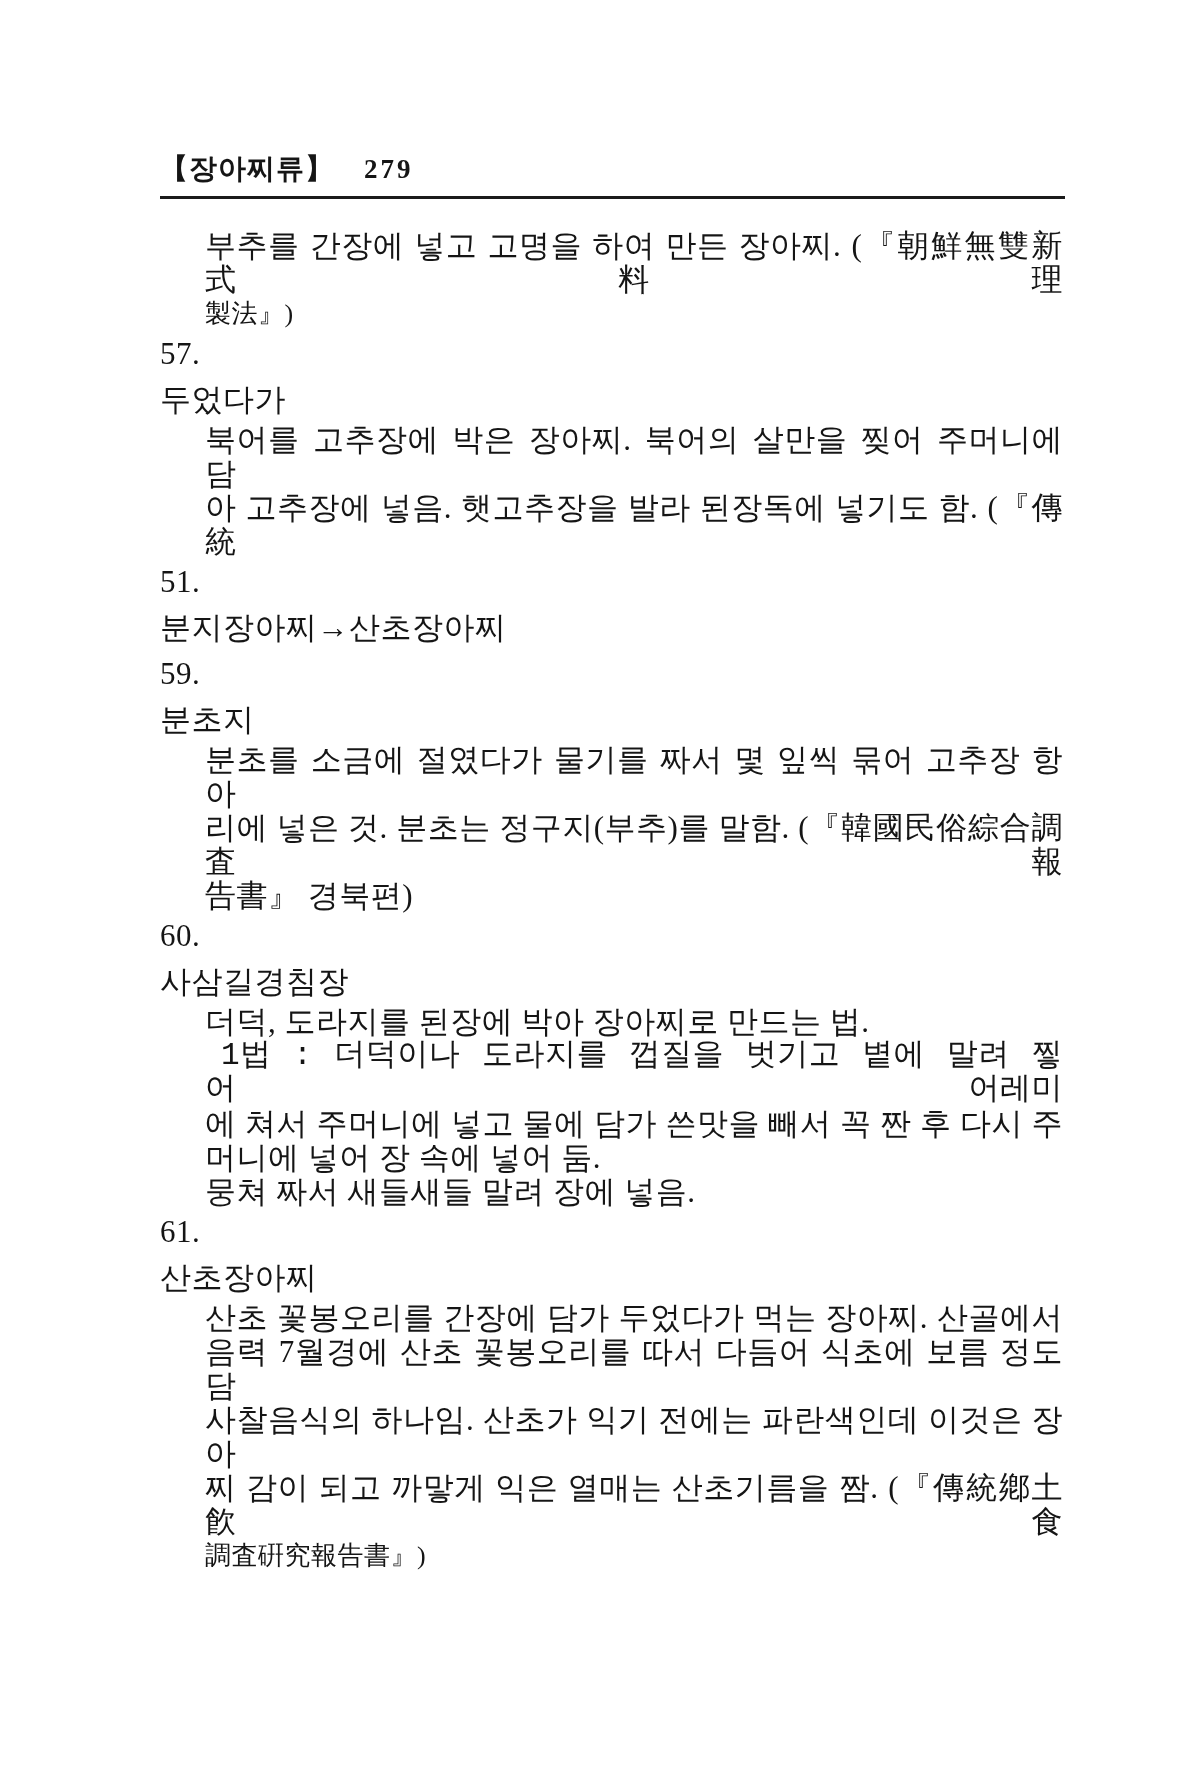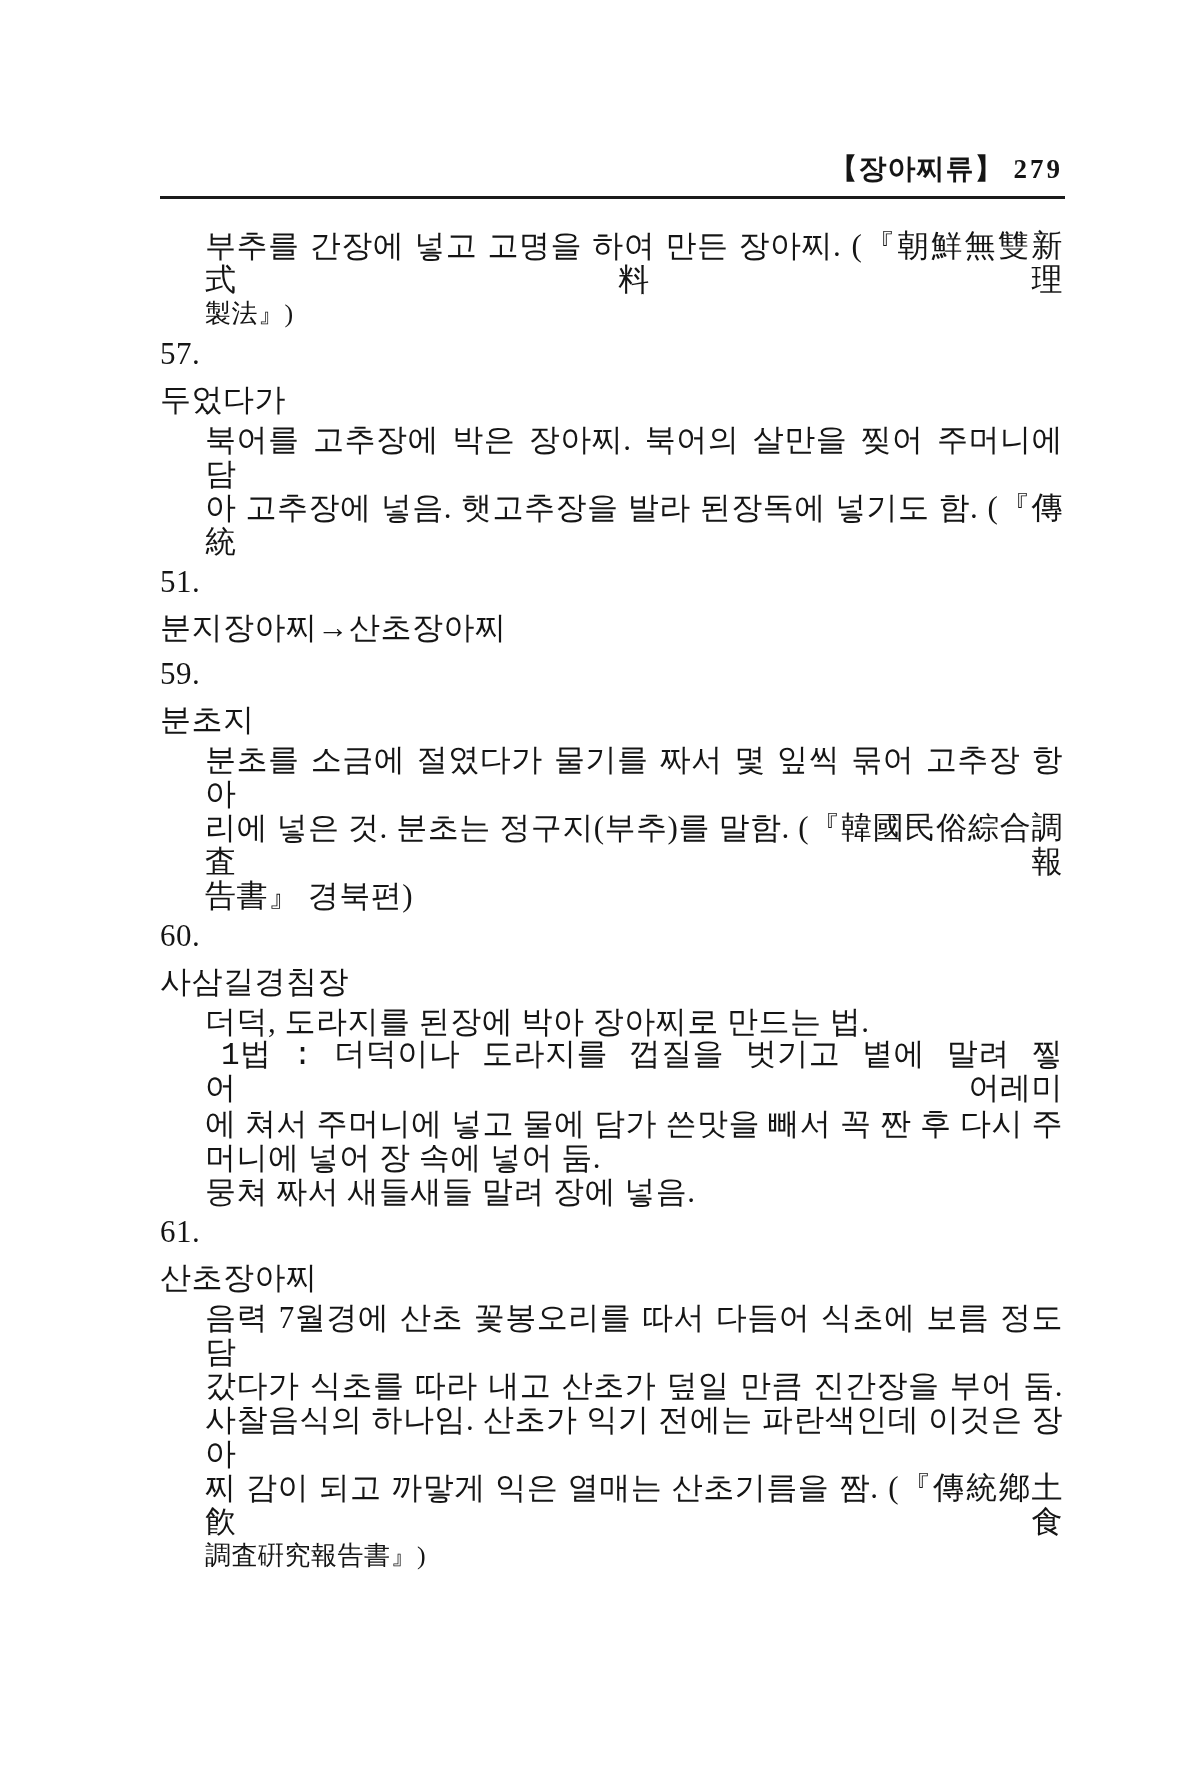--- a/index.html
+++ b/index.html
@@ -17,23 +17,23 @@
     overflow: hidden;
   }
   .text-block {
     position: absolute;
     left: 160px;
     top: 152px;
     width: 905px;
   }
   .running-head {
     display: flex;
-    justify-content: flex-end;
+    justify-content: flex-start;
     align-items: baseline;
-    gap: 10px;
+    gap: 30px;
     font-size: 28px;
     line-height: 34px;
     letter-spacing: 1px;
     font-weight: bold;
     padding-right: 2px;
   }
   .running-head .pagenum {
     font-size: 27px;
     letter-spacing: 3px;
   }
@@ -112,20 +112,20 @@
         </div>
         <div class="line">더덕, 도라지를 된장에 박아 장아찌로 만드는 법.</div>
         <div class="line fill indent">1법 : 더덕이나 도라지를 껍질을 벗기고 볕에 말려 찧어 어레미</div>
         <div class="line fill">에 쳐서 주머니에 넣고 물에 담가 쓴맛을 빼서 꼭 짠 후 다시 주</div>
         <div class="line">머니에 넣어 장 속에 넣어 둠.</div>
         <div class="line">뭉쳐 짜서 새들새들 말려 장에 넣음.</div>
         <div class="entry-heading">
           <span class="entry-num">61.</span>
           <span class="entry-title">산초장아찌</span>
         </div>
+        <div class="line fill">산초 꽃봉오리를 간장에 담가 두었다가 먹는 장아찌. 산골에서</div>
         <div class="line fill">음력 7월경에 산초 꽃봉오리를 따서 다듬어 식초에 보름 정도 담</div>
-        <div class="line fill">갔다가 식초를 따라 내고 산초가 덮일 만큼 진간장을 부어 둠.</div>
         <div class="line fill">사찰음식의 하나임. 산초가 익기 전에는 파란색인데 이것은 장아</div>
         <div class="line fill">찌 감이 되고 까맣게 익은 열매는 산초기름을 짬. (『傳統鄕土飮食</div>
         <div class="line small">調査硏究報告書』)</div>
       </div>
   </div>
 </div>
 
 </body></html>

